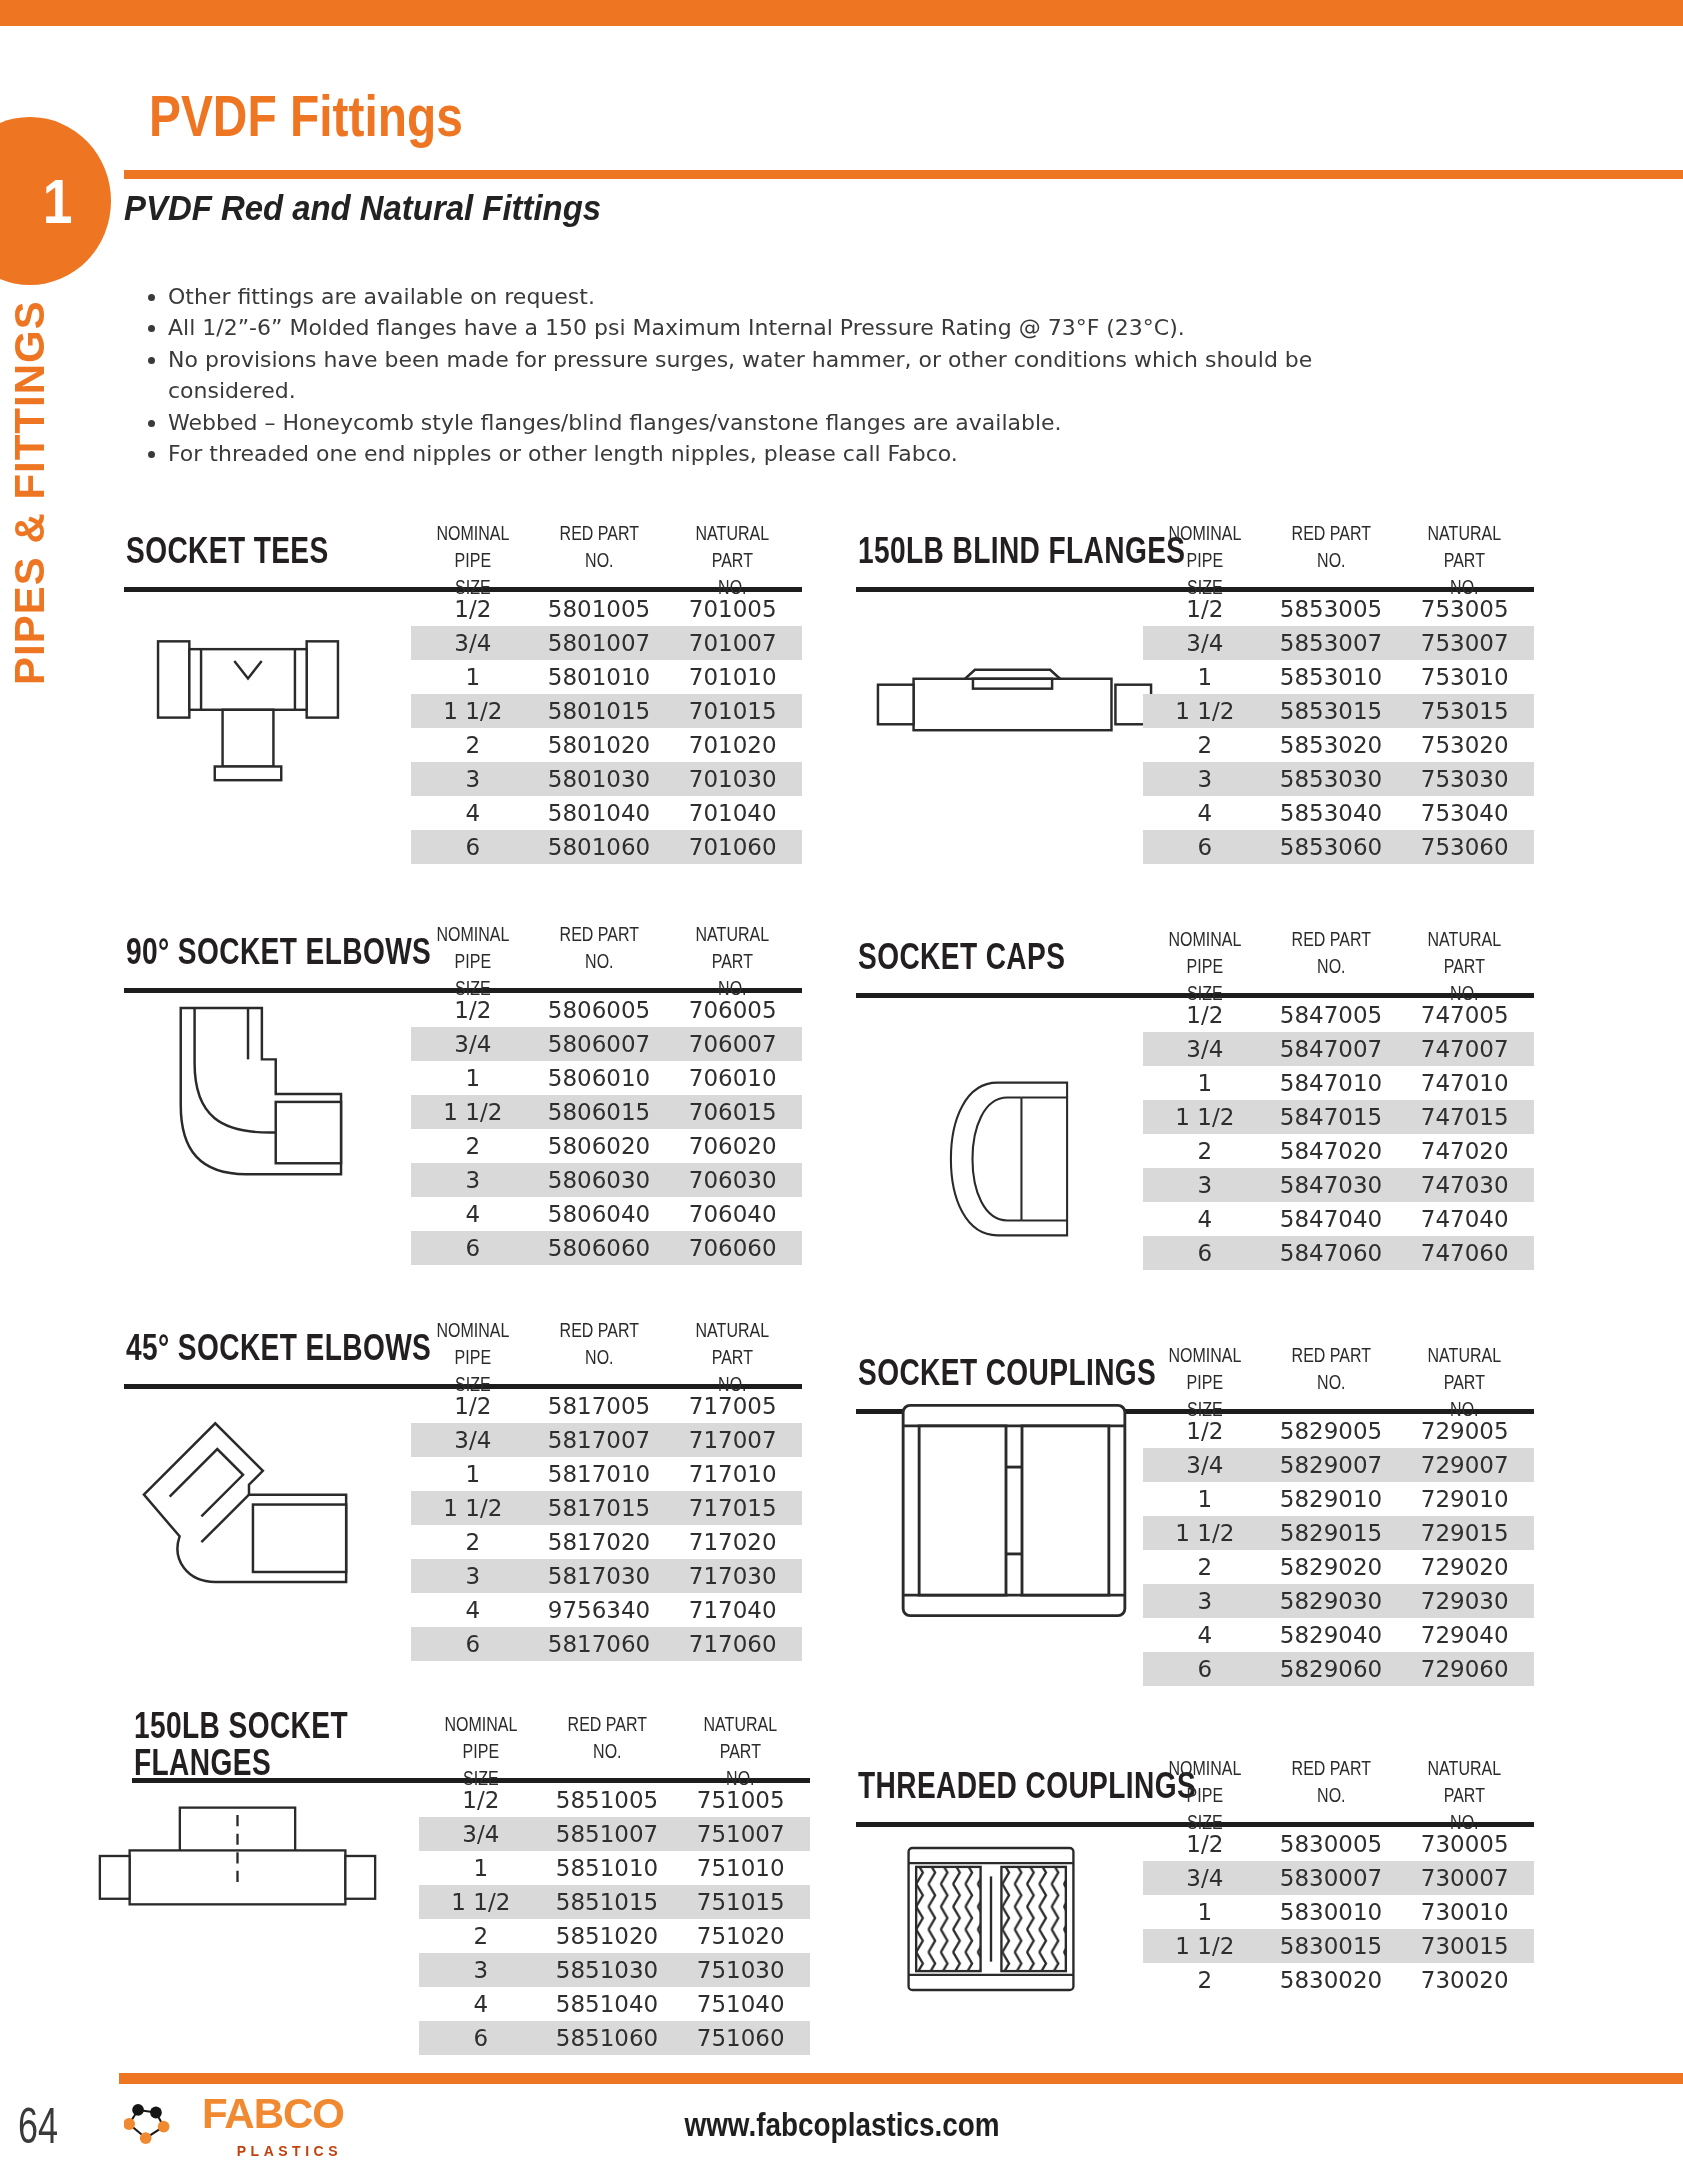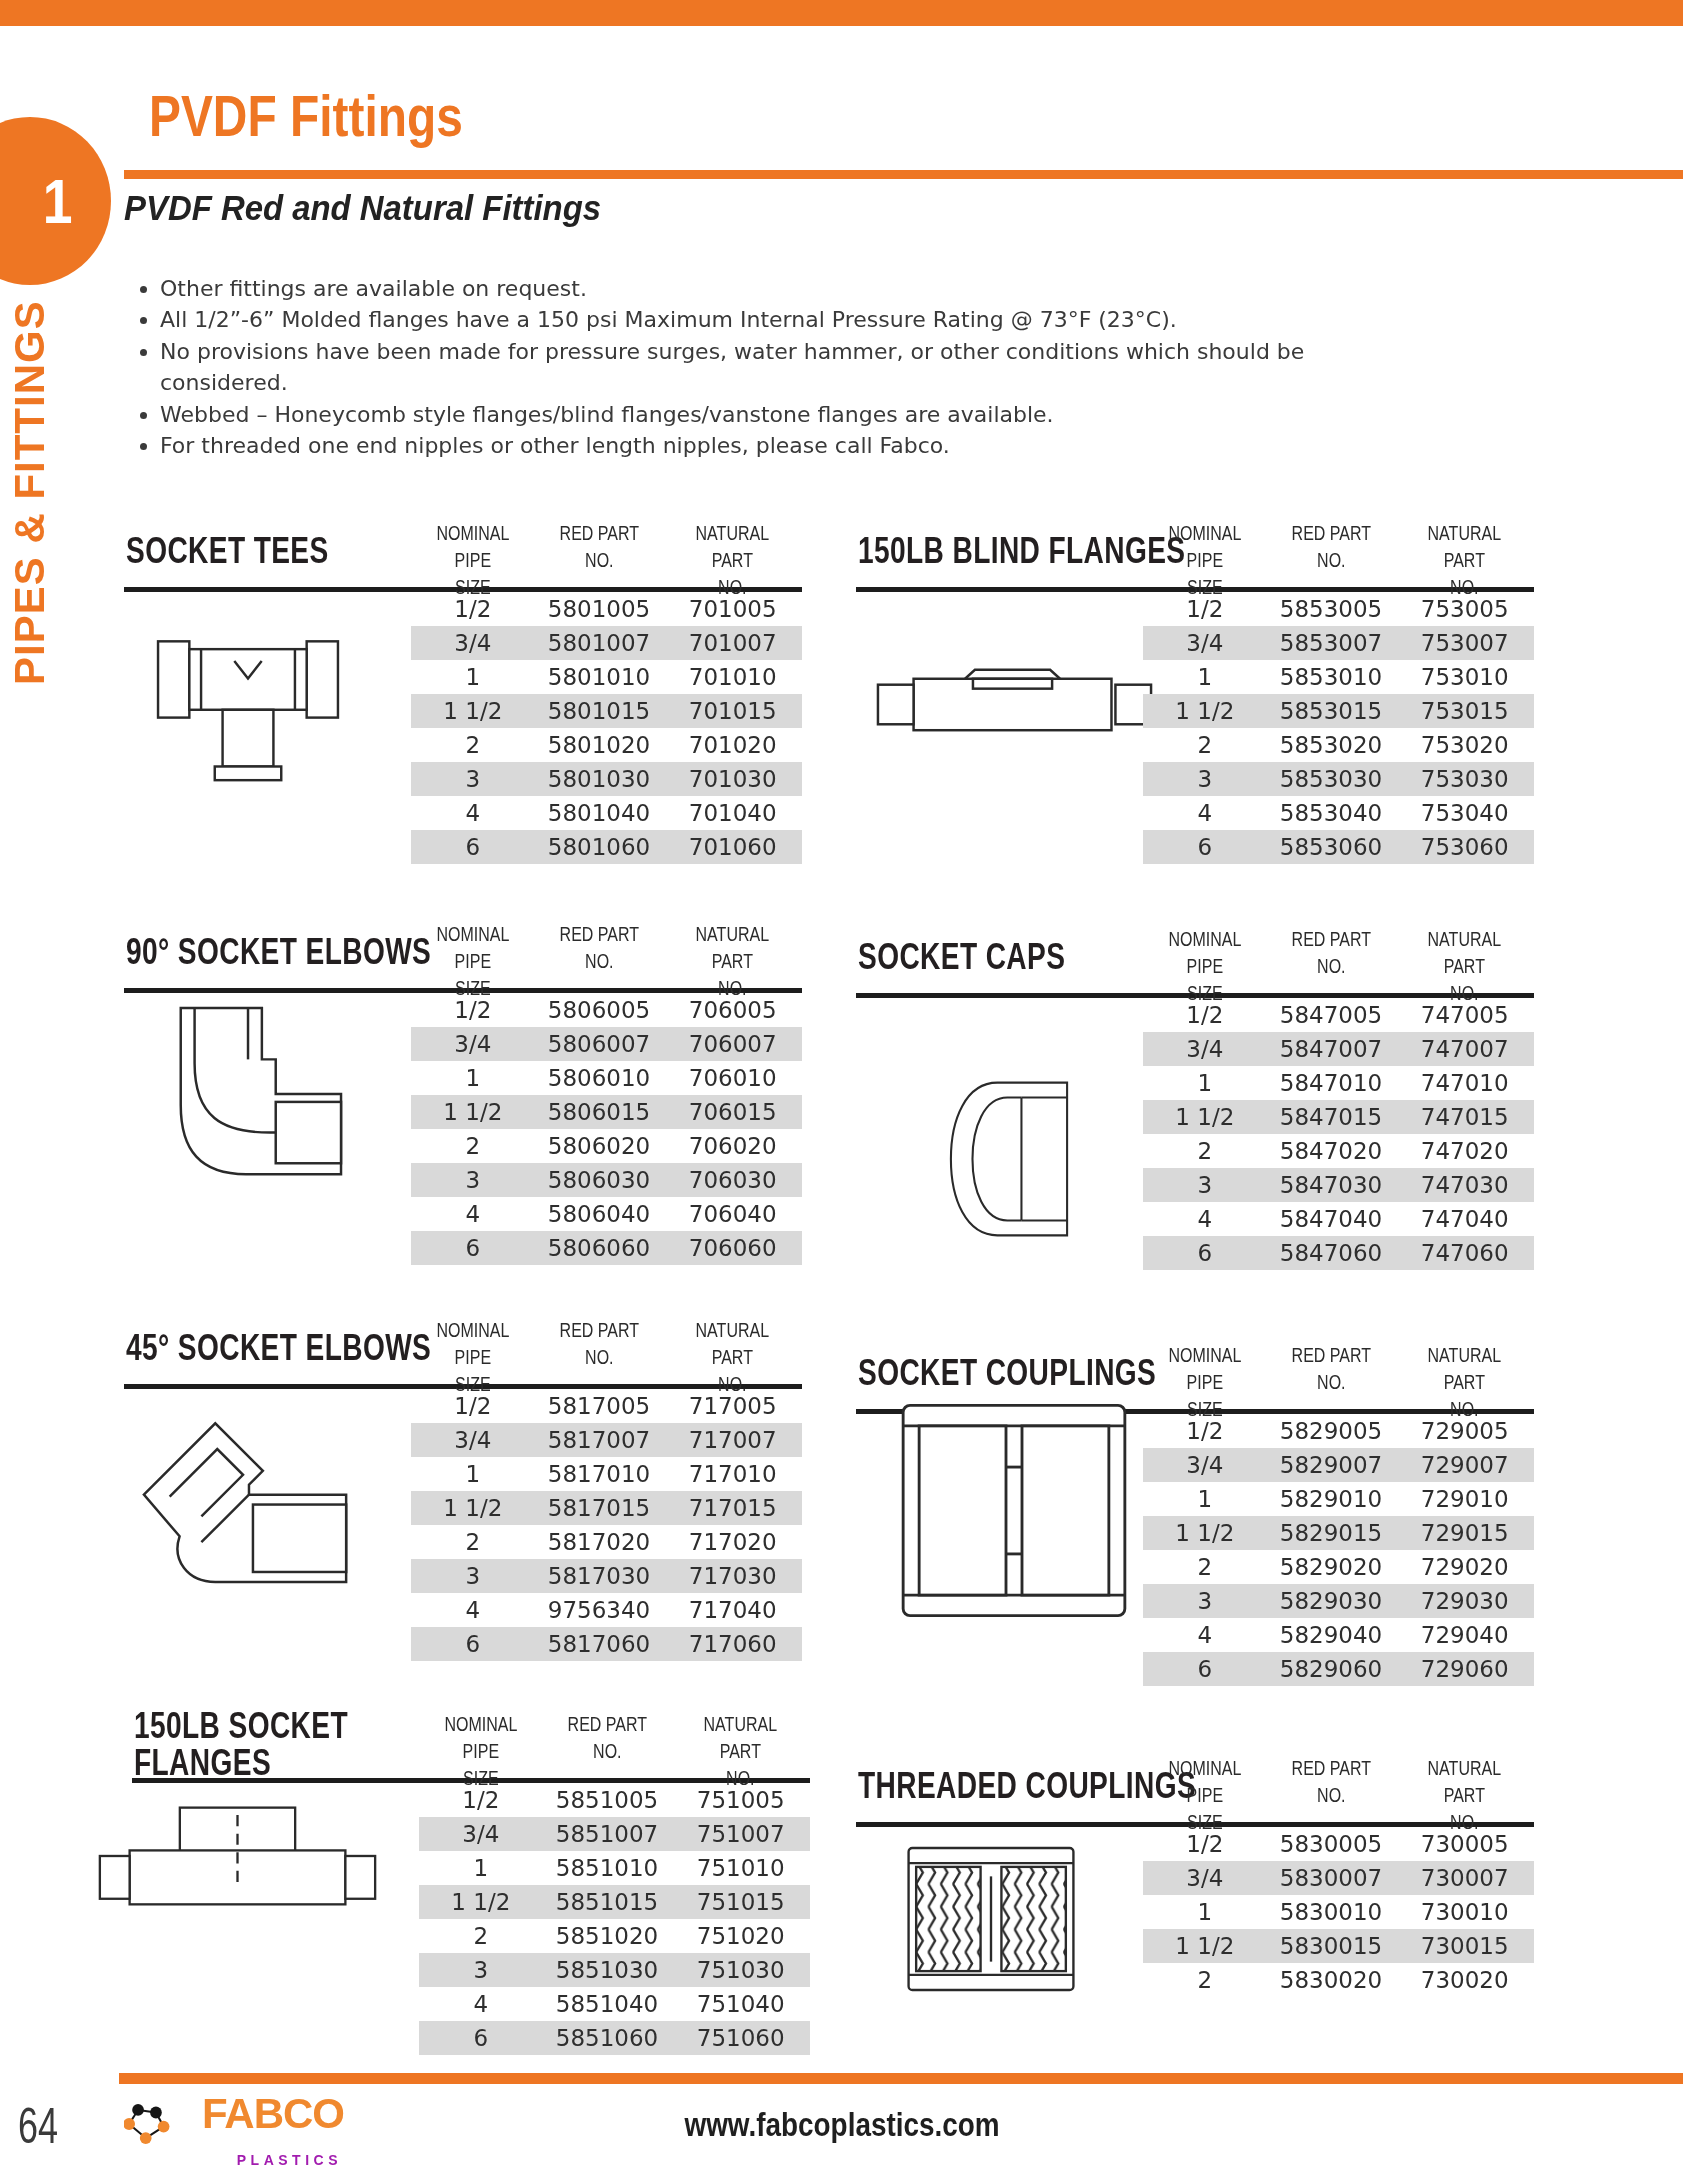--- a/index.html
+++ b/index.html
@@ -36,21 +36,21 @@
   }
   .title-rule{position:absolute;left:124px;top:170px;width:1559px;height:9px;background:var(--accent);}
   .page-subtitle{
     position:absolute;left:124px;top:188px;margin:0;
     font-size:35px;font-weight:700;font-style:italic;color:#222;
     transform:scaleX(0.94);transform-origin:left top;white-space:nowrap;
   }
   
   .notes{position:absolute;left:124px;top:265px;width:1257px;color:#3a3a3a;}
   .notes-head{font-size:26px;font-weight:700;color:#2b2b2b;margin-bottom:6px;}
-  .notes ul{margin:8px;padding-left:28px;list-style:disc;}
+  .notes ul{margin:16px;padding-left:28px;list-style:disc;}
   .notes li{
     font-family:"DejaVu Sans",sans-serif;font-size:22px;line-height:1.43;
     white-space:pre-line;margin:0;
   }
   
   .sec{position:absolute;width:678px;height:358px;}
   #sec-socket-tees{left:124px;top:510px;}
   #sec-blind-flanges{left:856px;top:510px;}
   #sec-elbows-90{left:124px;top:911px;}
   #sec-socket-caps{left:856px;top:916px;}
@@ -104,22 +104,22 @@
     position:absolute;left:18px;top:2097px;font-size:50px;font-weight:400;color:#3a3a3a;
     transform:scaleX(0.72);transform-origin:left top;
   }
   .logo{position:absolute;left:124px;top:2093px;display:flex;gap:26px;}
   .logo-mark{width:46px;height:50px;margin-top:6px;}
   .logo-word{
     font-size:42px;font-weight:800;color:var(--logo-orange);
     letter-spacing:-1px;line-height:1.0;margin-left:6px;transform:scaleX(1.0);
   }
   .logo-sub{
-    text-align:right;font-size:14px;font-weight:700;letter-spacing:4.5px;color:#a21caf;
-    margin-top:17px;padding-right:2px;
+    text-align:right;font-size:14px;font-weight:700;letter-spacing:4.5px;color:#c2410c;
+    margin-top:8px;padding-right:2px;
   }
   .website{
     position:absolute;left:446px;top:2105px;width:792px;text-align:center;
     font-size:34px;font-weight:700;color:#1f1f1f;
     transform:scaleX(0.82);transform-origin:center top;
   }
 </style>
 </head>
 <body>
 

